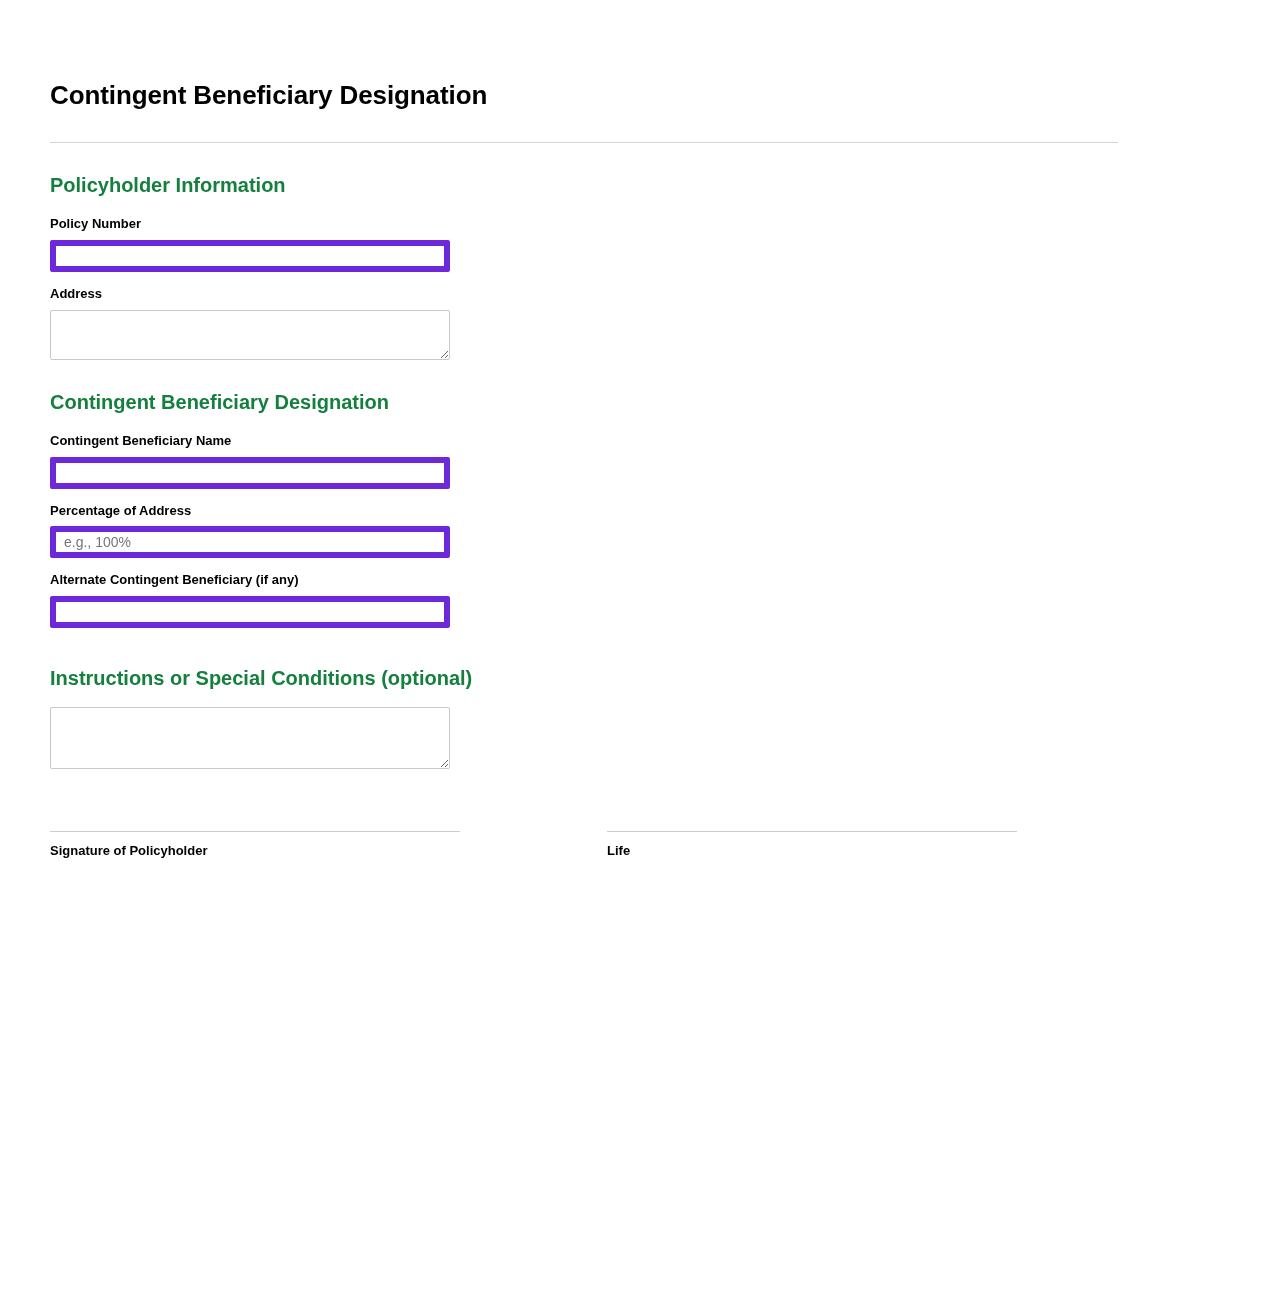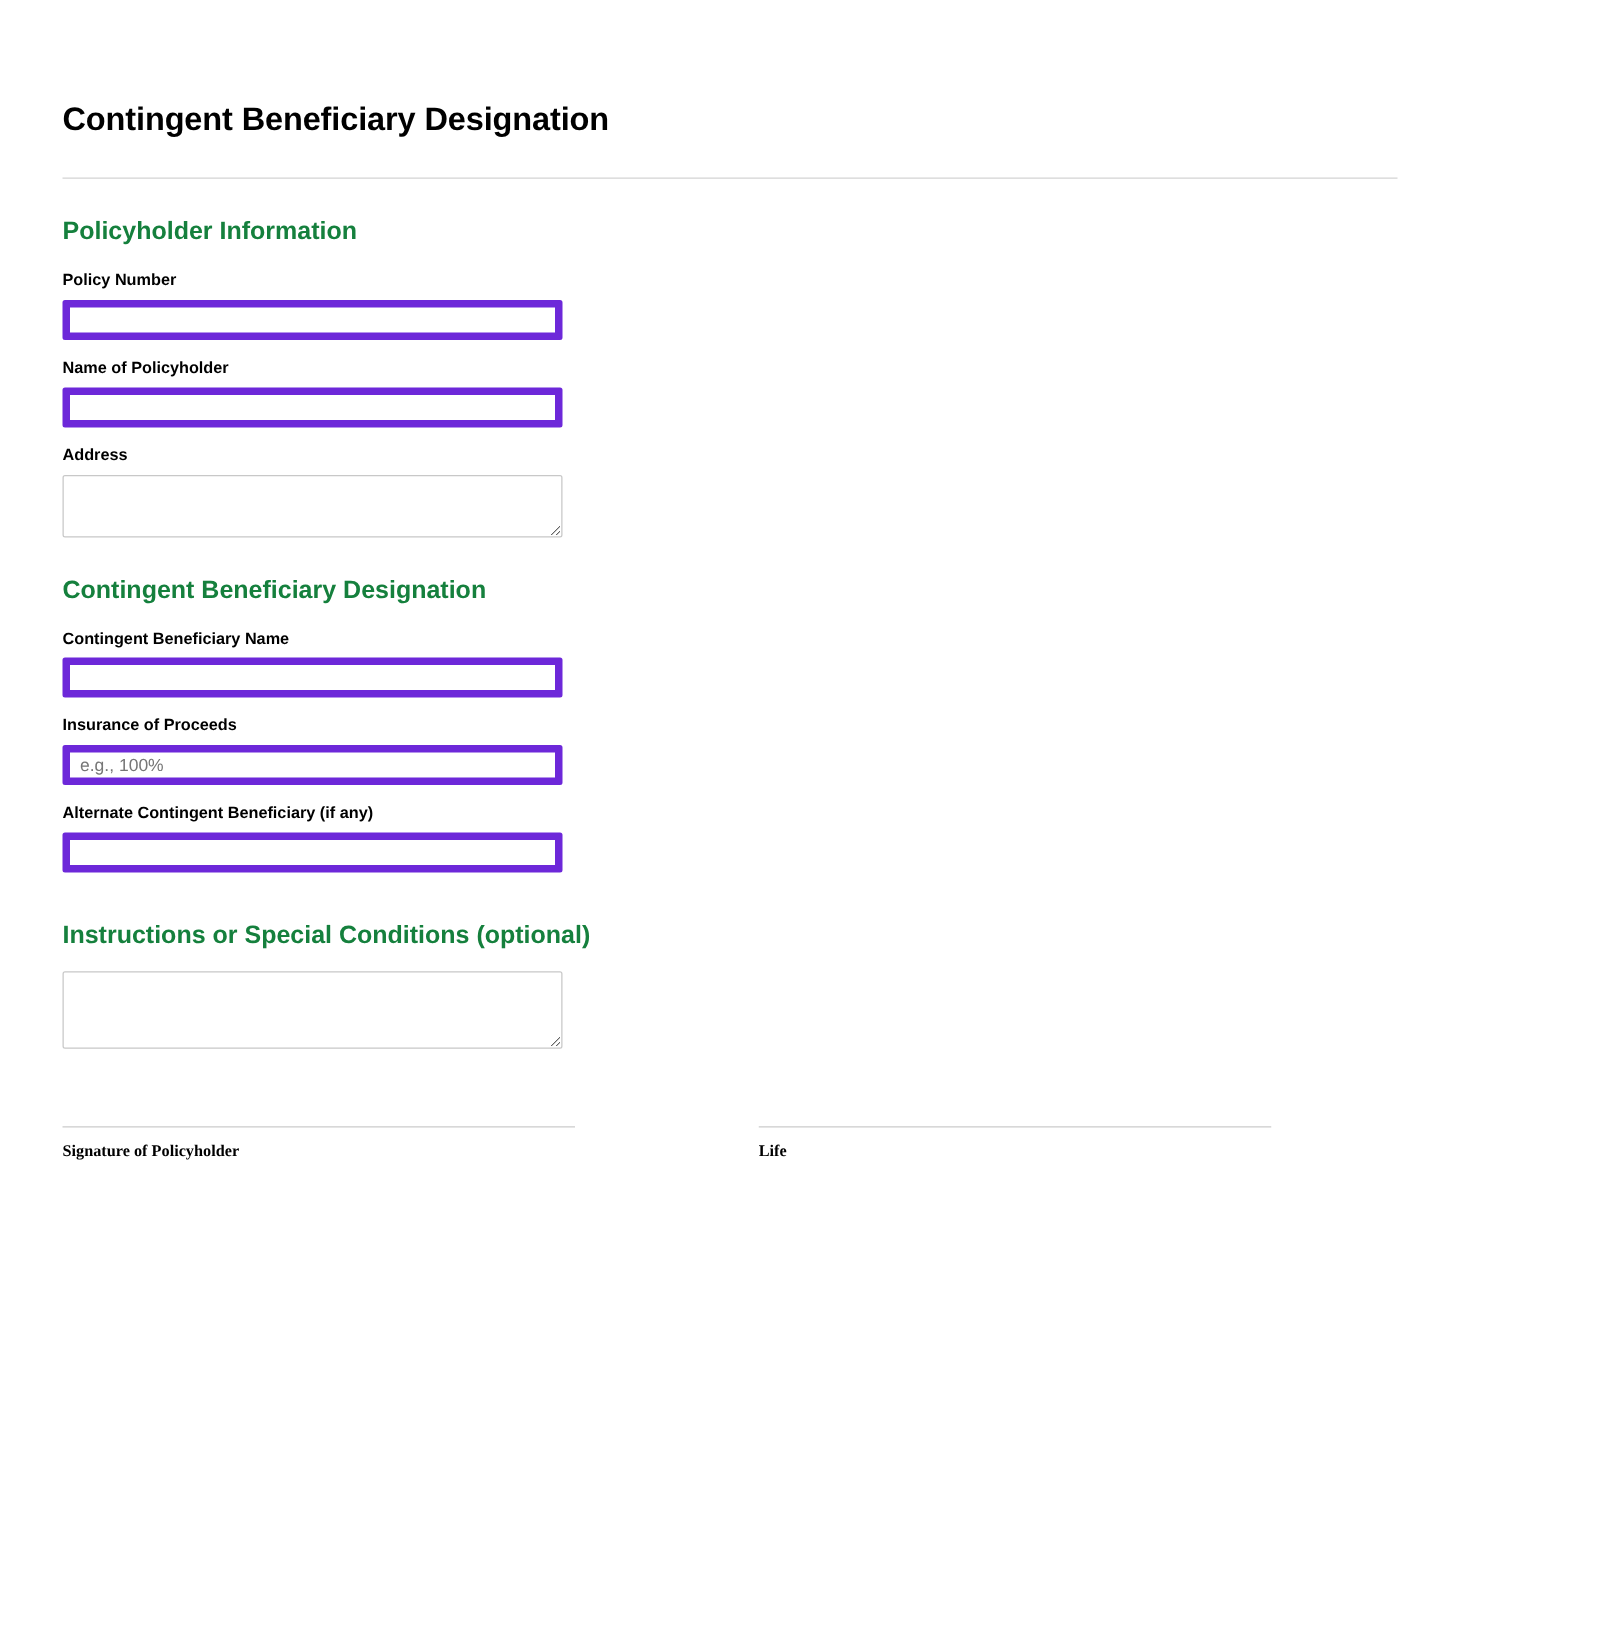--- a/index.html
+++ b/index.html
@@ -96,21 +96,20 @@
   .section.instructions-section { margin-top: 38px; }
   .section.instructions-section .section-heading { margin-bottom: 16px; }
 
   .signature-row {
     display: flex;
     margin-top: 62px;
     width: 1068px;
   }
   .sig-block {
     width: 410px;
-    font-family: Liberation Serif, serif;
   }
   .sig-block.date-block {
     margin-left: 147px;
   }
   .sig-line {
     border-top: 1px solid #cccccc;
     height: 0;
     width: 410px;
   }
   .sig-label {
@@ -133,42 +132,38 @@
   <hr class="title-rule">
 
   <div class="section">
     <h2 class="section-heading">Policyholder Information</h2>
 
     <div class="field">
       <label class="field-label">Policy Number</label>
       <input class="text-input" type="text" placeholder="" style="">
     </div>
 
-    <div class="field">
-      <label class="field-label">Name of Policyholder</label>
-      <input class="text-input" type="text" placeholder="" style="">
-    </div>
 
     <div class="field">
       <label class="field-label">Address</label>
       <textarea class="text-area address" placeholder="" style=""></textarea>
     </div>
   </div>
 
   <div class="section">
     <h2 class="section-heading">Contingent Beneficiary Designation</h2>
 
     <div class="field">
       <label class="field-label">Contingent Beneficiary Name</label>
       <input class="text-input" type="text" placeholder="" style="">
     </div>
 
 
     <div class="field">
-      <label class="field-label">Insurance of Proceeds</label>
+      <label class="field-label">Percentage of Address</label>
       <input class="text-input" type="text" placeholder="e.g., 100%" style="">
     </div>
 
     <div class="field">
       <label class="field-label">Alternate Contingent Beneficiary (if any)</label>
       <input class="text-input" type="text" placeholder="" style="">
     </div>
   </div>
 
   <div class="section instructions-section">

